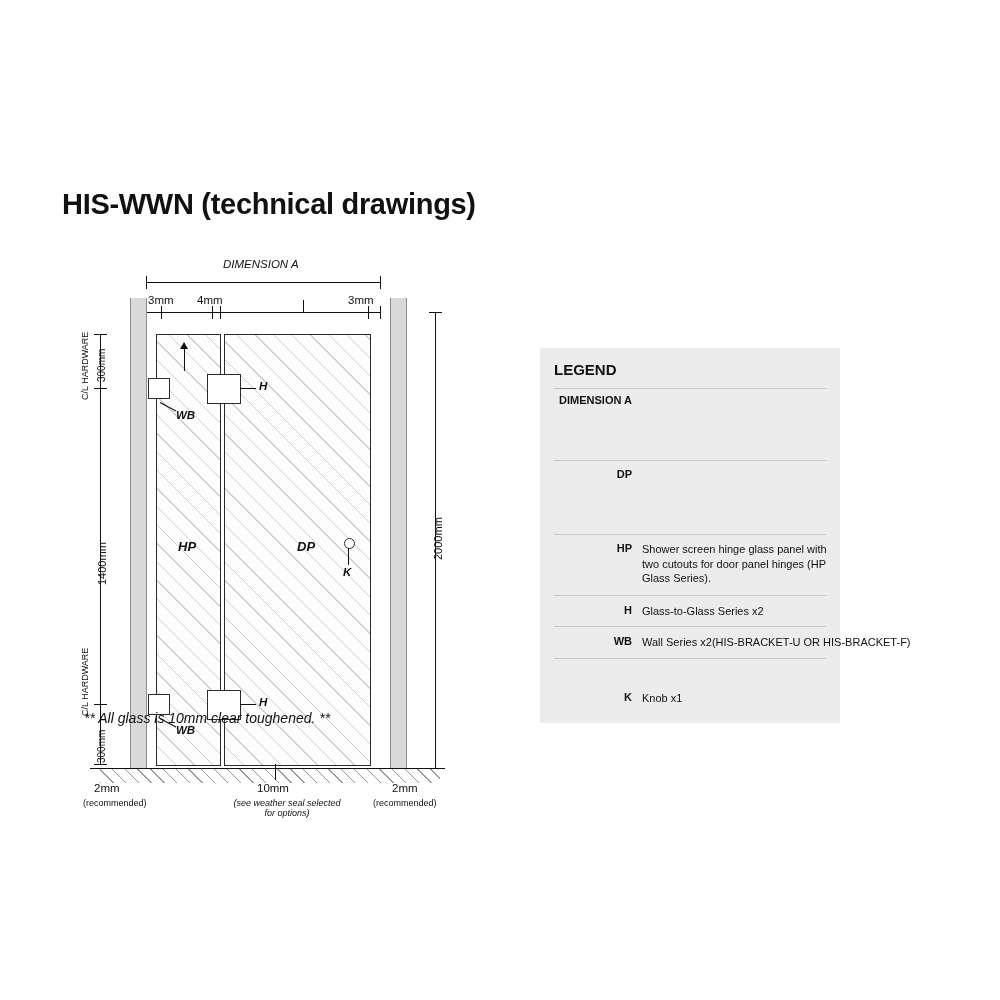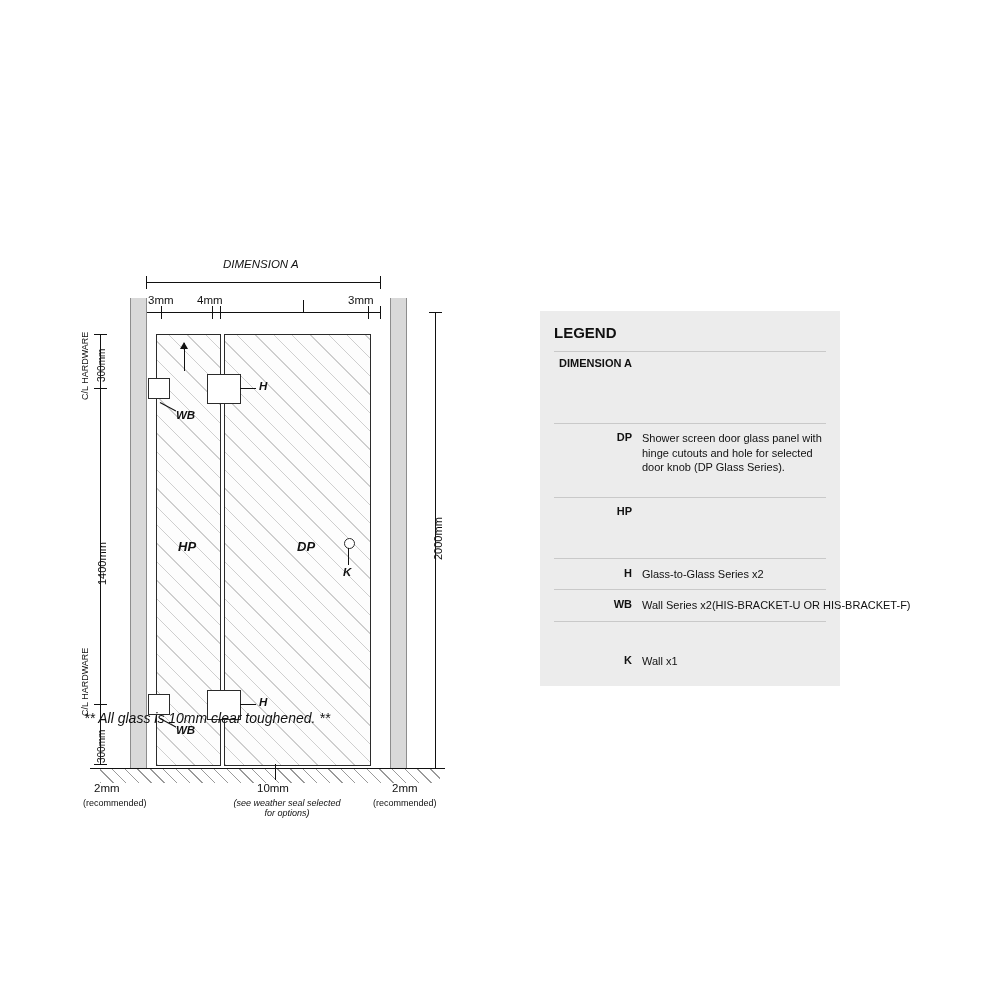--- a/index.html
+++ b/index.html
@@ -48,21 +48,21 @@
 
   .floor{position:absolute;left:0;height:1px;background:#111;}
   .hatch{
     position:absolute;height:14px;
     background:repeating-linear-gradient(45deg,#9a9a9a 0 1px,rgba(0,0,0,0) 1px 9px);
   }
   .rot{transform-origin:left top;}
 
   
   #legend{
-    position:absolute;left:540px;top:311px;width:300px;height:375px;
+    position:absolute;left:540px;top:348px;width:300px;height:375px;
     background:#ececec;
   }
   #legend-title{
     position:absolute;left:14px;top:13px;font-size:15px;font-weight:bold;color:#111;
   }
   .lrow{position:absolute;left:0;right:0;display:flex;}
   .lrow .key{
     width:92px;text-align:right;padding-right:10px;font-size:11px;font-weight:bold;color:#111;
     flex:0 0 92px;
   }
@@ -70,20 +70,21 @@
   .lsep{position:absolute;left:14px;right:14px;height:1px;background:#c9c9c9;}
   #legend-note{
     position:absolute;left:84px;top:710px;font-size:14px;font-style:italic;color:#111;
   }
 </style>
 </head>
 <body>
 
 <div class="page">
 
+  <div id="page-title">HIS-WWN (technical drawings)</div>
 
   <div id="drawing">
 
     <div class="lbl it" style="left:163px;top:8px;">DIMENSION A</div>
     <div class="hline" style="left:86px;top:32px;width:235px;"></div>
     <div class="vline" style="left:86px;top:26px;height:13px;"></div>
     <div class="vline" style="left:320px;top:26px;height:13px;"></div>
 
     <div class="hline" style="left:86px;top:62px;width:235px;"></div>
     <div class="vline" style="left:86px;top:56px;height:13px;"></div>
@@ -164,42 +165,42 @@
 
     <div class="lsep" style="top:40px;"></div>
 
     <div class="lrow" style="top:46px;">
       <div class="key">DIMENSION A</div>
     </div>
     <div class="lsep" style="top:112px;"></div>
 
     <div class="lrow" style="top:120px;">
       <div class="key">DP</div>
-      <div class="val">Shower screen door glass panel with hinge cutouts and hole for selected door knob (DP Glass Series).</div>
     </div>
     <div class="lsep" style="top:186px;"></div>
 
     <div class="lrow" style="top:194px;">
       <div class="key">HP</div>
+      <div class="val">Shower screen hinge glass panel with two cutouts for door panel hinges (HP Glass Series).</div>
     </div>
     <div class="lsep" style="top:247px;"></div>
 
     <div class="lrow" style="top:256px;">
       <div class="key">H</div>
       <div class="val">Glass-to-Glass Series x2</div>
     </div>
     <div class="lsep" style="top:278px;"></div>
 
     <div class="lrow" style="top:287px;">
       <div class="key">WB</div>
       <div class="val" style="white-space:nowrap;">Wall Series x2(HIS-BRACKET-U OR HIS-BRACKET-F)</div>
     </div>
     <div class="lsep" style="top:310px;"></div>
 
     <div class="lrow" style="top:343px;">
       <div class="key">K</div>
-      <div class="val">Wall x1</div>
+      <div class="val">Knob x1</div>
     </div>
   </div>
 
   <div id="legend-note">** All glass is 10mm clear toughened. **</div>
 
 </div>
 
 </body></html>

